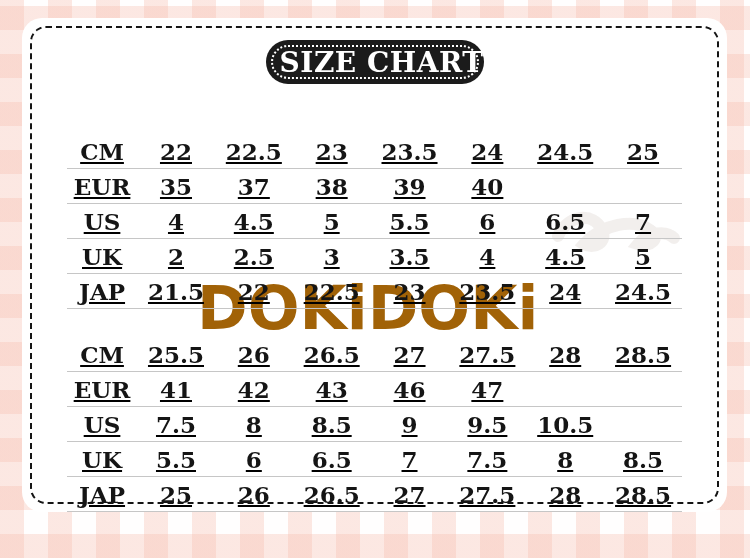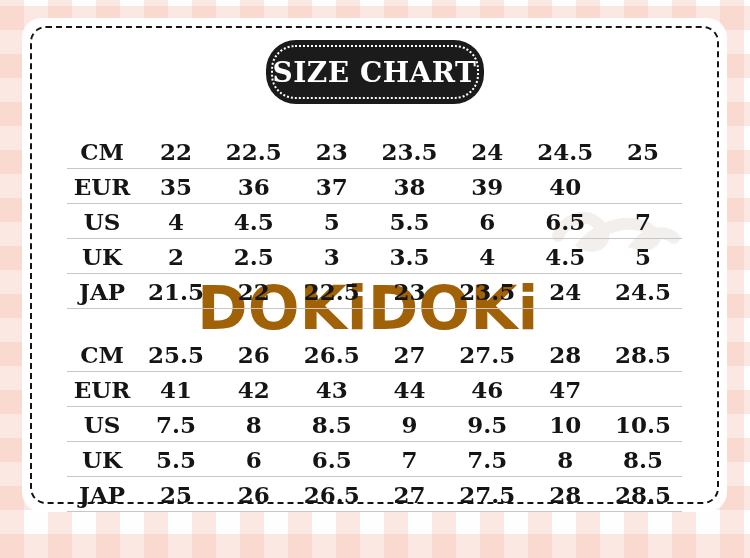--- a/index.html
+++ b/index.html
@@ -13,44 +13,44 @@
   }
   .card{
     position:absolute;left:22px;top:18px;width:705px;height:494px;
     background:#ffffff;border-radius:20px;
   }
   .card-border{
     position:absolute;inset:8px;border:2px dashed #151515;border-radius:16px;
     pointer-events:none;
   }
   .badge{
-    position:relative;width:218px;height:64px;margin:22px auto 0;
+    position:relative;width:218px;height:44px;margin:22px auto 0;
     background:#1b1b1b;border-radius:30px;
-    display:flex;align-items:center;justify-content:center;
+    display:flex;align-items:center;justify-content:flex-end;
     z-index:2;
   }
   .badge::after{
     content:"";position:absolute;inset:5px;border:2px dotted #ffffff;border-radius:24px;
   }
   .badge-title{
     color:#ffffff;font-weight:bold;font-size:28px;letter-spacing:0.5px;
     font-family:"DejaVu Serif", serif;
   }
   .watermark{
     position:absolute;left:50%;top:289px;transform:translate(-52%,-50%);
     font-family:"DejaVu Sans", sans-serif;font-weight:bold;font-size:61px;
     color:#a16207;white-space:nowrap;z-index:0;user-select:none;
   }
   .scribble{
     position:absolute;left:528px;top:178px;z-index:0;opacity:0.9;
   }
   .table-wrap{
     position:absolute;left:45px;right:45px;top:116px;z-index:1;
   }
-  .tblock{width:100%;}
+  .tblock{width:100%;text-decoration:underline;}
   .tblock.second{margin-top:28px;}
   .trow{
     display:grid;grid-template-columns:0.9fr repeat(7,1fr);
     height:34px;align-items:center;border-bottom:1px solid #c6c6c6;
   }
   .tcell{
     text-align:center;font-weight:bold;font-size:23px;color:#151515;
     font-family:"DejaVu Serif", serif;line-height:1;
   }
 </style>
@@ -78,21 +78,20 @@
           <div class="tcell">22.5</div>
           <div class="tcell">23</div>
           <div class="tcell">23.5</div>
           <div class="tcell">24</div>
           <div class="tcell">24.5</div>
           <div class="tcell">25</div>
         </div>
         <div class="trow">
           <div class="tcell">EUR</div>
           <div class="tcell">35</div>
-          <div class="tcell">36</div>
           <div class="tcell">37</div>
           <div class="tcell">38</div>
           <div class="tcell">39</div>
           <div class="tcell">40</div>
         </div>
         <div class="trow">
           <div class="tcell">US</div>
           <div class="tcell">4</div>
           <div class="tcell">4.5</div>
           <div class="tcell">5</div>
@@ -131,32 +130,30 @@
           <div class="tcell">27</div>
           <div class="tcell">27.5</div>
           <div class="tcell">28</div>
           <div class="tcell">28.5</div>
         </div>
         <div class="trow">
           <div class="tcell">EUR</div>
           <div class="tcell">41</div>
           <div class="tcell">42</div>
           <div class="tcell">43</div>
-          <div class="tcell">44</div>
           <div class="tcell">46</div>
           <div class="tcell">47</div>
         </div>
         <div class="trow">
           <div class="tcell">US</div>
           <div class="tcell">7.5</div>
           <div class="tcell">8</div>
           <div class="tcell">8.5</div>
           <div class="tcell">9</div>
           <div class="tcell">9.5</div>
-          <div class="tcell">10</div>
           <div class="tcell">10.5</div>
         </div>
         <div class="trow">
           <div class="tcell">UK</div>
           <div class="tcell">5.5</div>
           <div class="tcell">6</div>
           <div class="tcell">6.5</div>
           <div class="tcell">7</div>
           <div class="tcell">7.5</div>
           <div class="tcell">8</div>

